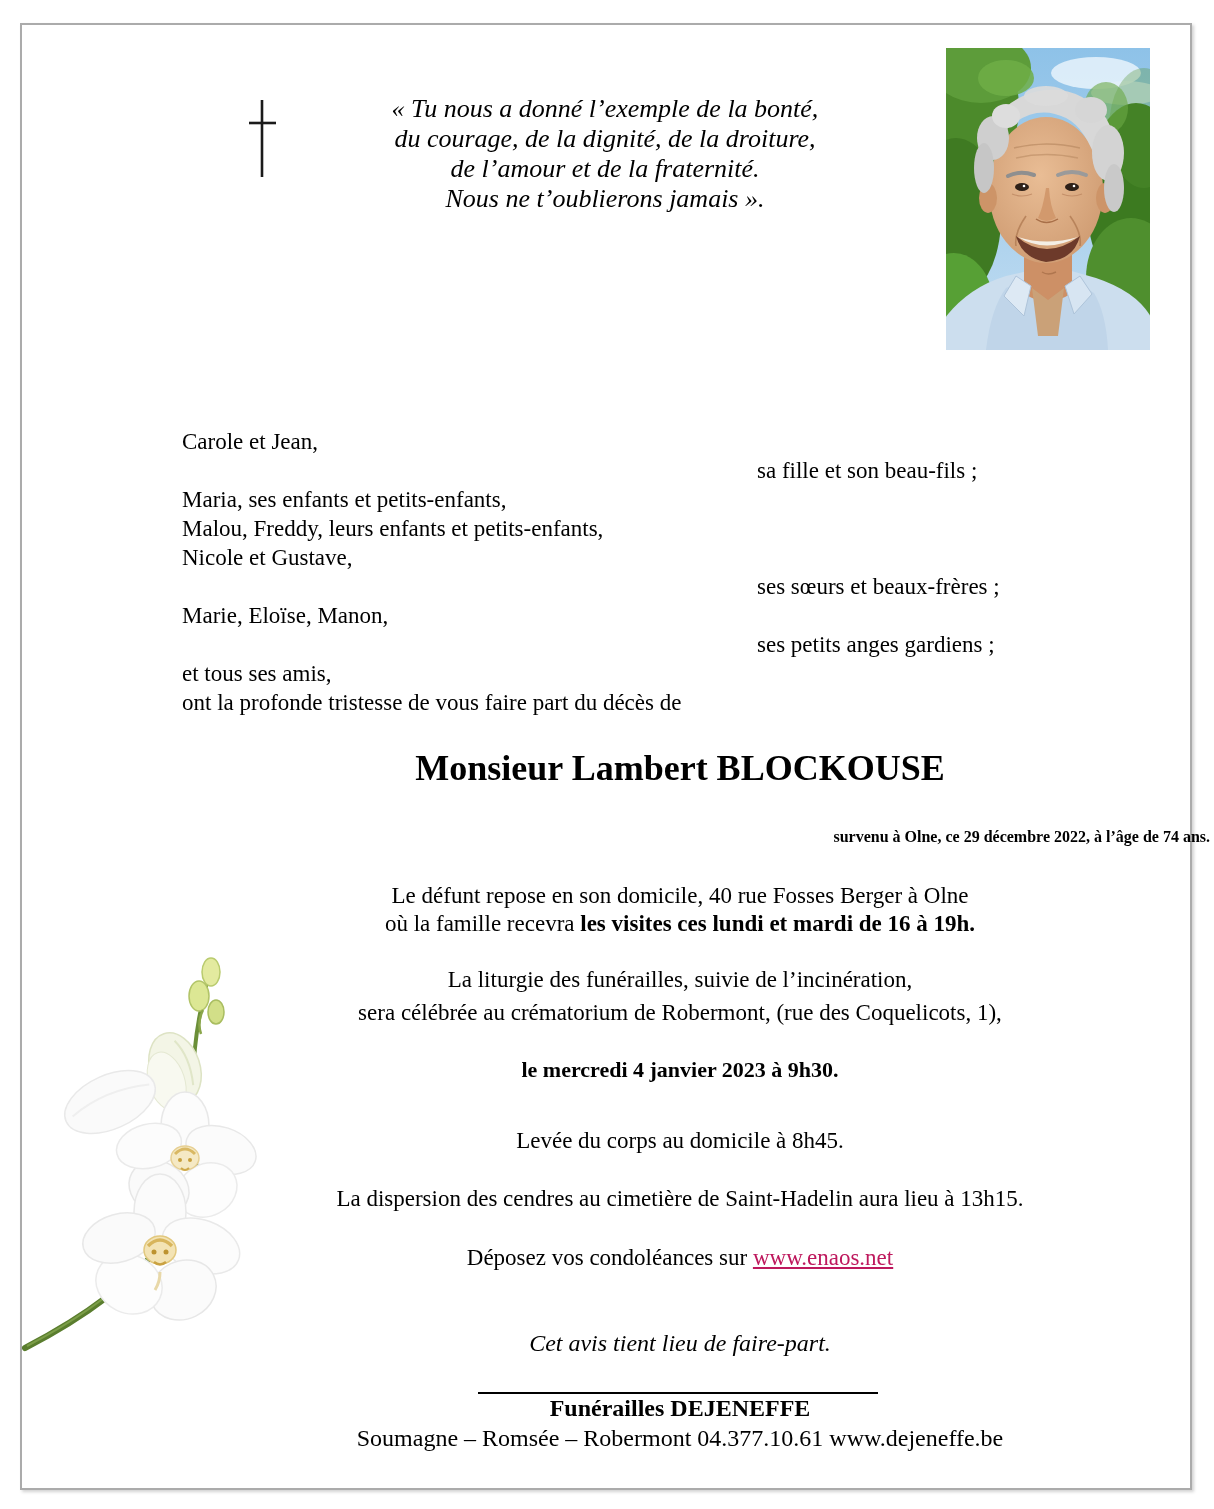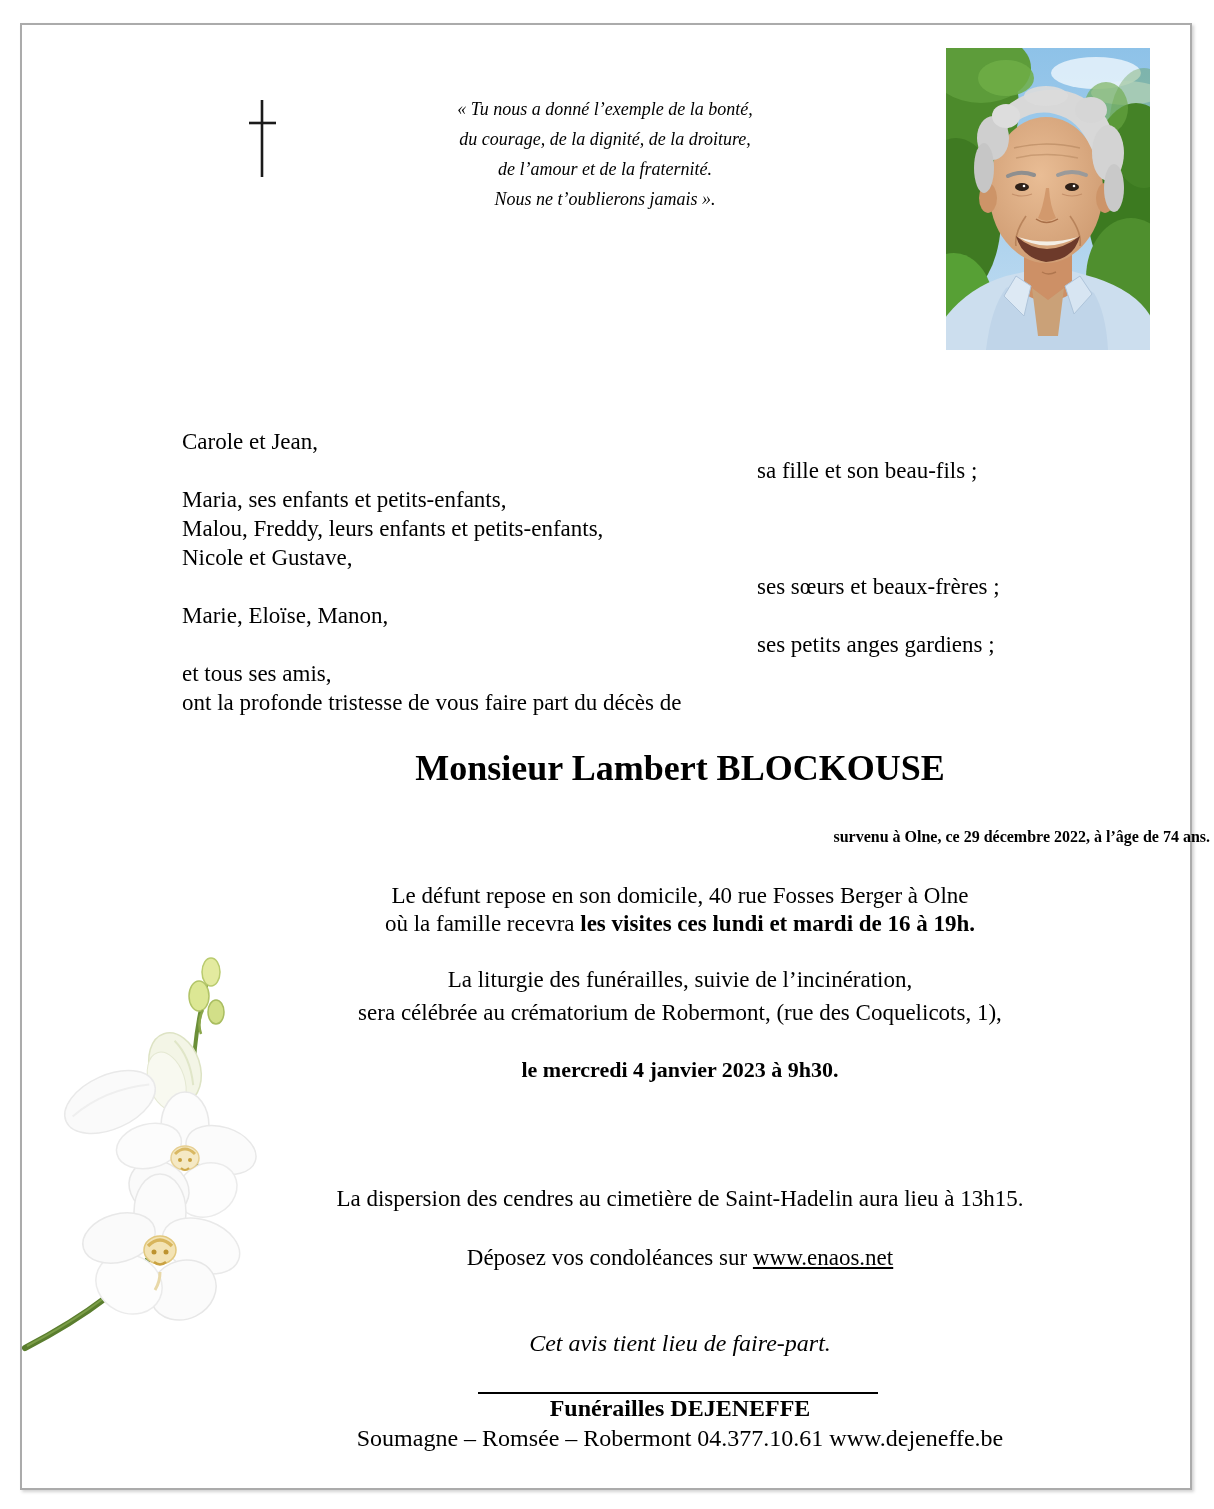--- a/index.html
+++ b/index.html
@@ -15,21 +15,21 @@
     position:absolute;
     left:20px;top:23px;
     width:1168px;height:1463px;
     border:2px solid #ababab;
     box-shadow:2px 2px 3px rgba(0,0,0,0.18);
   }
   .cross{position:absolute;left:245px;top:97px;width:36px;height:84px;}
   .quote{
     position:absolute;left:280px;top:94px;width:650px;
     text-align:center;font-style:italic;
-    font-size:18px;line-height:30px;
+    font-size:26px;line-height:30px;
   }
   .photo{
     position:absolute;left:946px;top:48px;width:204px;height:302px;
   }
   .photo svg{display:block;}
   .family{
     position:absolute;left:182px;top:427px;width:900px;
     font-size:23px;line-height:29px;
   }
   .family .relation{padding-left:575px;}
@@ -40,21 +40,21 @@
   .deceased-title{font-size:36px;line-height:42px;font-weight:bold;}
   .death-line{font-size:16px;font-weight:bold;text-align:right;}
   .big-date{font-size:22px;line-height:36px;font-weight:bold;}
   .notice-line{font-style:italic;font-size:24px;}
   .fh-name{font-size:24px;font-weight:bold;}
   .fh-info{font-size:24px;}
   .sep{
     position:absolute;left:478px;top:1392px;width:400px;height:0;
     border-top:2px solid #000;
   }
-  .link{color:#000000;text-decoration:underline;cursor:pointer;}
+  .link{color:#be185d;text-decoration:underline;cursor:pointer;}
   .orchid{position:absolute;left:15px;top:950px;width:310px;height:410px;}
 </style>
 </head>
 <body>
 
 <div class="page">
 
   <div class="frame"></div>
 
   <svg class="cross" viewBox="0 0 36 84">
@@ -159,20 +159,21 @@
   <div class="cline death-line" style="top:823px;">survenu à Olne, ce 29 décembre 2022, à l’âge de 74 ans.</div>
 
   <div class="cline" style="top:882px;">Le défunt repose en son domicile, 40 rue Fosses Berger à Olne</div>
   <div class="cline" style="top:910px;">
     <span>où la famille recevra </span><b>les visites ces lundi et mardi de 16 à 19h.</b>
   </div>
 
   <div class="cline" style="top:966px;">La liturgie des funérailles, suivie de l’incinération,</div>
   <div class="cline" style="top:999px;">sera célébrée au crématorium de Robermont, (rue des Coquelicots, 1),</div>
   <div class="cline big-date" style="top:1052px;">le mercredi 4 janvier 2023 à 9h30.</div>
+  <div class="cline" style="top:1127px;">Levée du corps au domicile à 8h45.</div>
   <div class="cline" style="top:1185px;">La dispersion des cendres au cimetière de Saint-Hadelin aura lieu à 13h15.</div>
 
   <div class="cline" style="top:1244px;">
     <span>Déposez vos condoléances sur </span><a class="link">www.enaos.net</a>
   </div>
 
   <div class="cline notice-line" style="top:1329px;">Cet avis tient lieu de faire-part.</div>
 
   <div class="sep"></div>
   <div class="cline fh-name" style="top:1394px;">Funérailles DEJENEFFE</div>

